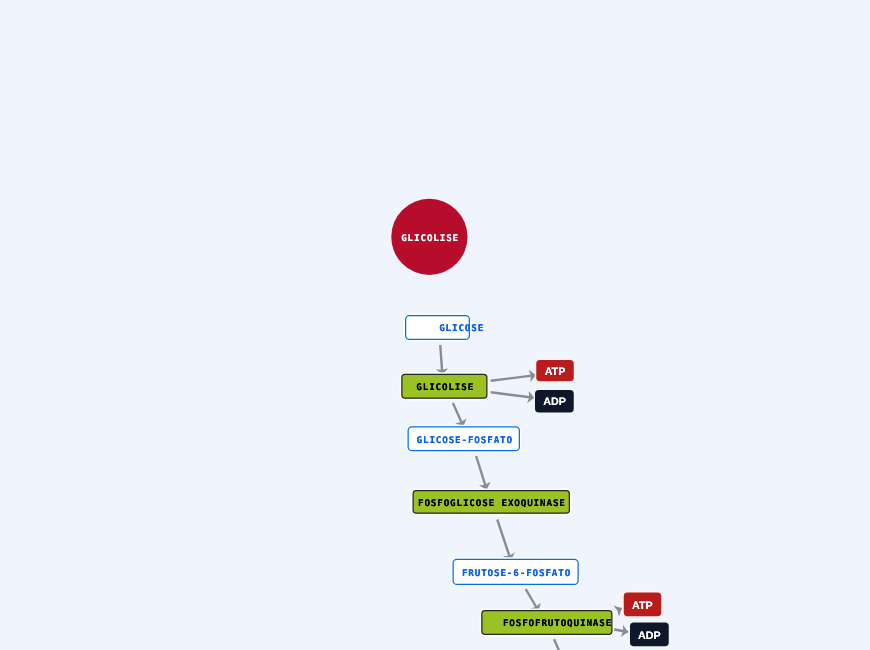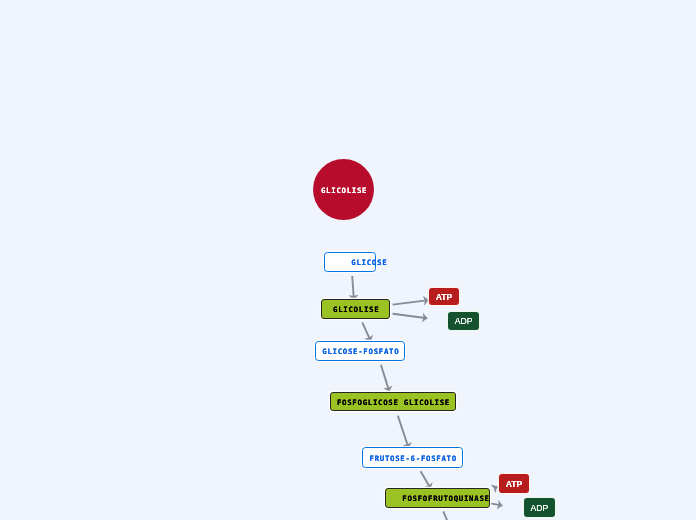--- a/index.html
+++ b/index.html
@@ -12,22 +12,22 @@
   .node span{display:block;}
   .node span{font-size:7.4px;letter-spacing:.69px;margin-left:0;transform:translate(.6px,1px);
              text-shadow:0 0 .35px currentColor;}
   .root{border-radius:50%;background:#b80c2c;color:#fff;font-weight:bold;}
   .sub{border:1.2px solid #0072e8;background:#fff;color:#0b63e5;border-radius:3.5px;
        font-weight:bold;box-shadow:0 0 0 1.2px #fbfcff;}
   .enz{border:1.5px solid #262626;background:#9bc223;color:#000;border-radius:3px;
        font-weight:bold;box-shadow:0 0 0 1.3px #fdfdff;}
   .atp{background:#b91c1c;color:#fff;border-radius:3px;font-weight:bold;
        box-shadow:0 0 0 1.2px #fdf4ec;}
-  .adp{background:#14532d;color:#fff;border-radius:3px;font-weight:normal;
-       box-shadow:0 0 0 1.2px #edf8ef;margin-left:20px;}
+  .adp{background:#0f172a;color:#fff;border-radius:3px;font-weight:bold;
+       box-shadow:0 0 0 1.2px #edf8ef;}
   .atp span,.adp span{font-family:"Liberation Sans",sans-serif;font-size:8.6px;
        letter-spacing:0;text-indent:0;transform:translate(0,1px);
        text-shadow:0 0 .3px currentColor;}
 </style>
 </head>
 <body>
 
 <div id="canvas">
   <svg class="edges" viewBox="0 0 696 520">
     <defs>
@@ -63,26 +63,26 @@
     </div>
 
     <div class="node atp" style="left: 428.8px; top: 288.1px; width: 30.4px; height: 17.4px;">
       <span>ATP</span>
     </div>
 
     <div class="node adp" style="left: 428.1px; top: 311.5px; width: 31px; height: 18.2px;">
       <span>ADP</span>
     </div>
 
-    <div class="node sub" style="left: 315px; top: 341px; width: 90.4px; height: 20.2px;">
+    <div class="node sub" style="left: 326px; top: 341px; width: 90.4px; height: 20.2px;">
       <span>GLICOSE-FOSFATO</span>
     </div>
 
     <div class="node enz" style="left: 329.9px; top: 391.8px; width: 126px; height: 19.6px;">
-      <span>FOSFOGLICOSE GLICOLISE</span>
+      <span>FOSFOGLICOSE EXOQUINASE</span>
     </div>
 
     <div class="node sub" style="left: 362px; top: 447.3px; width: 101.2px; height: 20.5px;">
       <span>FRUTOSE-6-FOSFATO</span>
     </div>
 
     <div class="node enz" style="left: 384.7px; top: 488px; width: 105.4px; height: 19.8px; justify-content: flex-end;">
       <span>FOSFOFRUTOQUINASE</span>
     </div>
 

